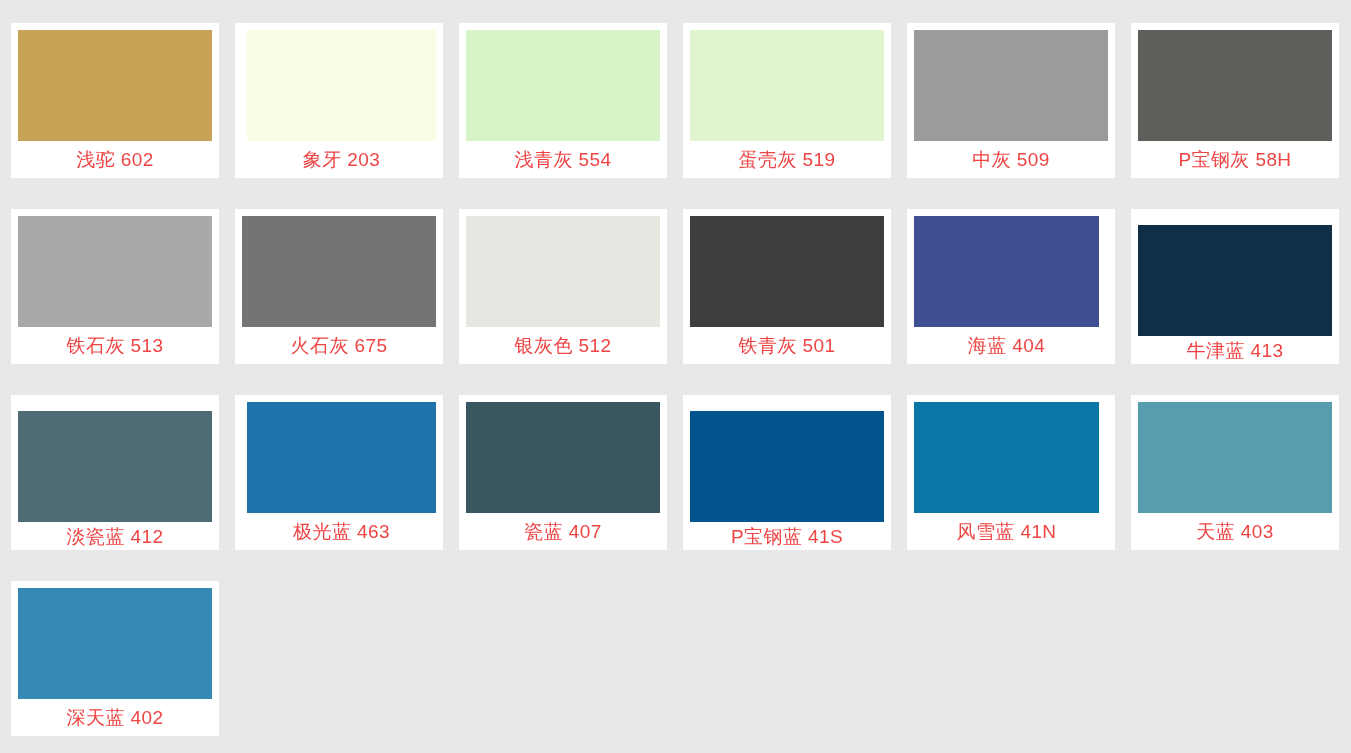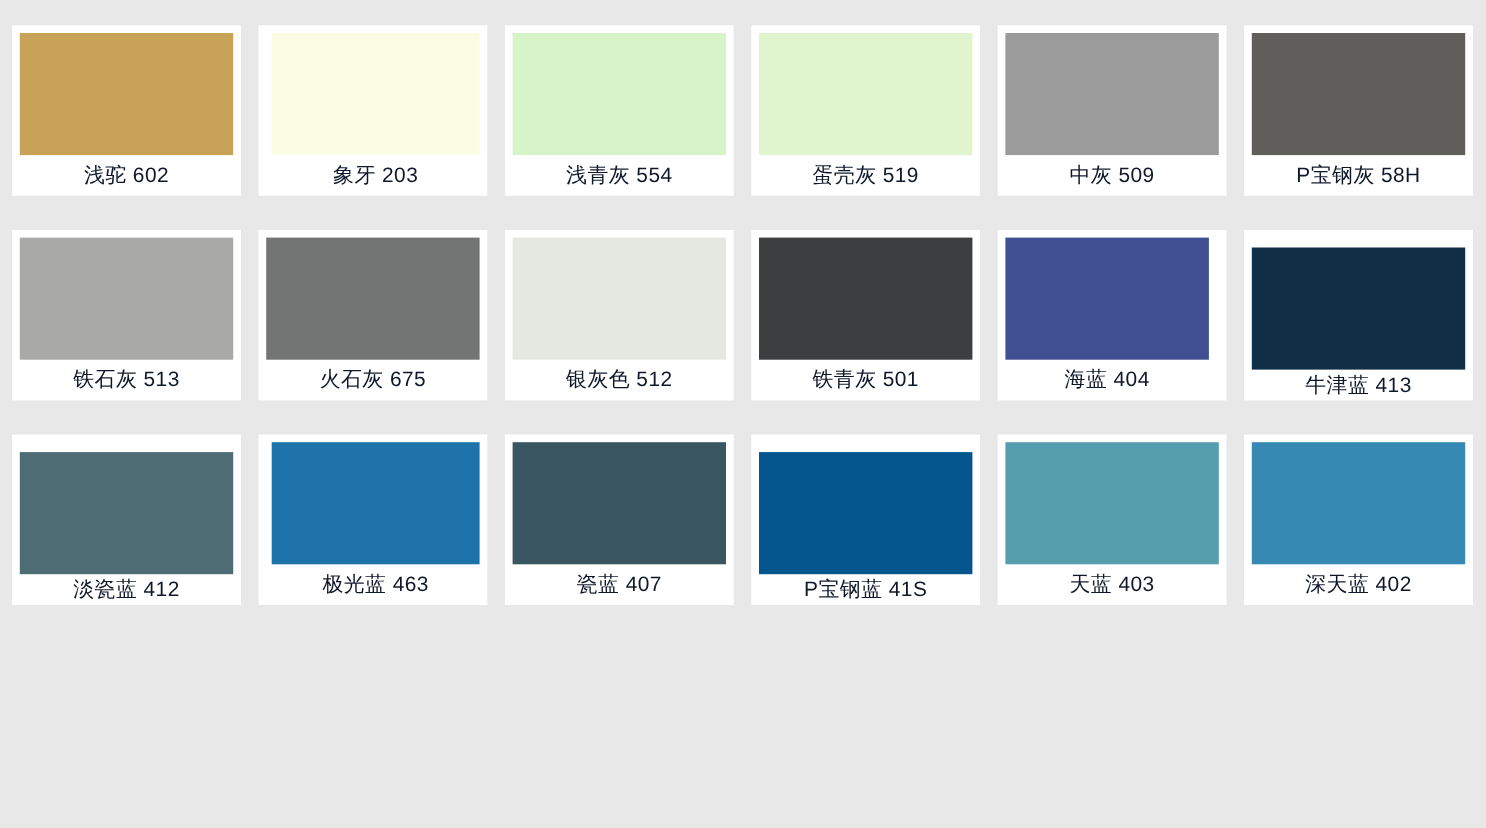--- a/index.html
+++ b/index.html
@@ -41,21 +41,21 @@
     flex: 0 0 111px;
   }
 
   .swatch-label {
     flex: 1 1 auto;
     display: flex;
     align-items: center;
     justify-content: center;
     font-size: 19px;
     line-height: 1;
-    color: #0f172a;
+    color: #ef4444;
     letter-spacing: 0.4px;
     white-space: nowrap;
   }
 
   
   .swatch-card.bleed-left { padding-left: 12px; }
   .swatch-card.bleed-right { padding-right: 16px; }
   .swatch-card.bleed-top { padding-top: 16px; }
 </style>
 </head>
@@ -119,20 +119,24 @@
       <div class="swatch-label">极光蓝 463</div>
     </div>
     <div class="swatch-card">
       <div class="swatch-chip" style="background: rgb(58, 86, 96);"></div>
       <div class="swatch-label">瓷蓝 407</div>
     </div>
     <div class="swatch-card bleed-top">
       <div class="swatch-chip" style="background: rgb(4, 85, 142);"></div>
       <div class="swatch-label">P宝钢蓝 41S</div>
     </div>
+    <div class="swatch-card bleed-right">
+      <div class="swatch-chip" style="background: rgb(10, 118, 166);"></div>
+      <div class="swatch-label">风雪蓝 41N</div>
+    </div>
     <div class="swatch-card">
       <div class="swatch-chip" style="background: rgb(86, 158, 174);"></div>
       <div class="swatch-label">天蓝 403</div>
     </div>
     <div class="swatch-card">
       <div class="swatch-chip" style="background: rgb(54, 137, 179);"></div>
       <div class="swatch-label">深天蓝 402</div>
     </div>
   </div>
 

